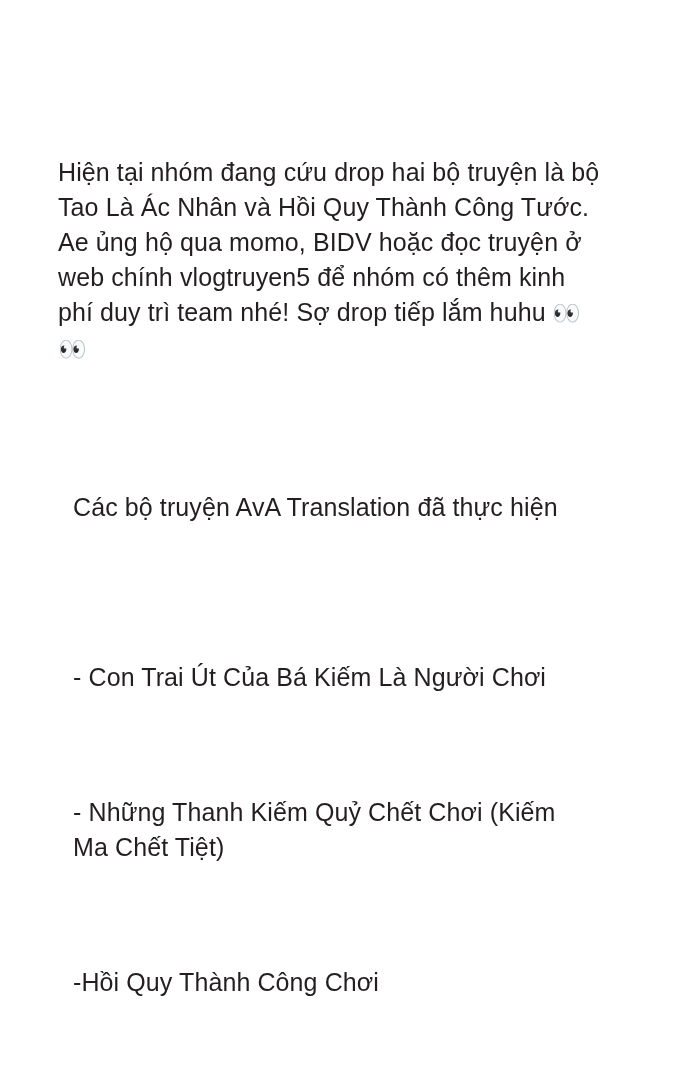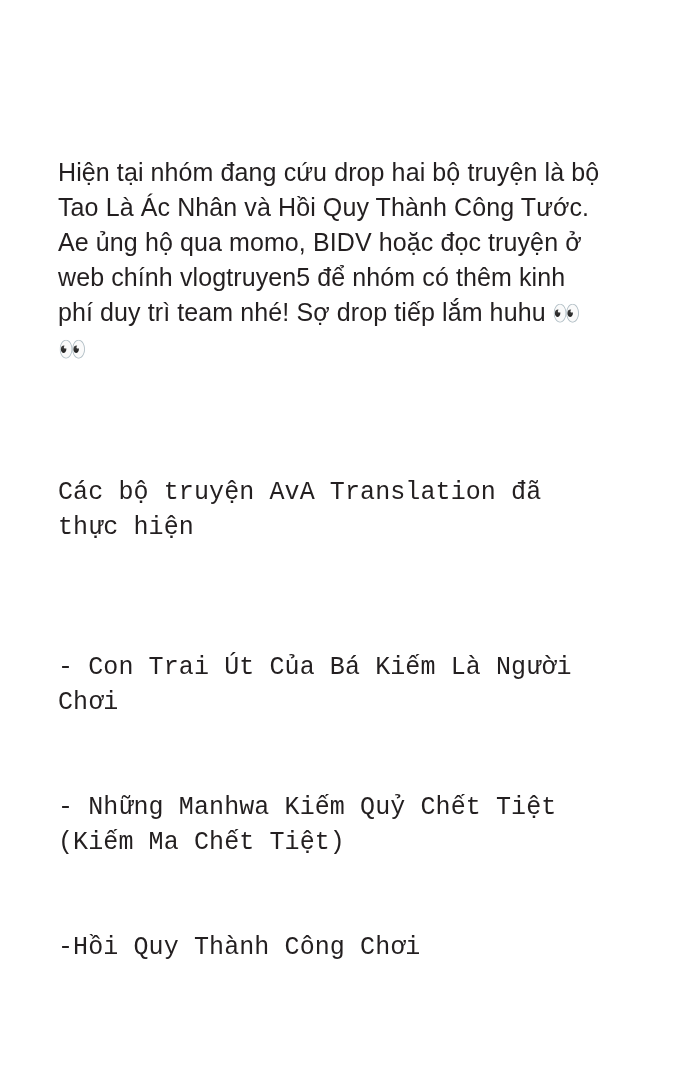--- a/index.html
+++ b/index.html
@@ -25,40 +25,39 @@
     font-size: 25px;
     line-height: 35px;
     letter-spacing: 0.1px;
     white-space: pre-wrap;
     word-wrap: break-word;
   }
   .para {
     margin: 0 0 3px 0;
   }
   .line {
-    margin: 0;
-    font-family: Liberation Mono, monospace;
+    margin: 15px;
   }
   .emoji {
     font-family: "DejaVu Sans", sans-serif;
     font-size: 23px;
   }
 </style>
 </head>
 <body>
 
 <div class="page">
   <div class="block">
 
     <p class="para"><span>Hiện tại nhóm đang cứu drop hai bộ truyện là bộ Tao Là Ác Nhân và Hồi Quy Thành Công Tước. Ae ủng hộ qua momo, BIDV hoặc đọc truyện ở web chính vlogtruyen5 để nhóm có thêm kinh phí duy trì team nhé! Sợ drop tiếp lắm huhu </span><span class="emoji">👀👀</span></p>
 
     <p class="line">Các bộ truyện AvA Translation đã thực hiện</p>
 
     <p class="line">- Con Trai Út Của Bá Kiếm Là Người Chơi</p>
-    <p class="line">- Những Manhwa Kiếm Quỷ Chết Tiệt (Kiếm Ma Chết Tiệt)</p>
+    <p class="line">- Những Thanh Kiếm Quỷ Chết Chơi (Kiếm Ma Chết Tiệt)</p>
     <p class="line">-Hồi Quy Thành Công Chơi</p>
     
 
     
     
     
     
     
     
     

